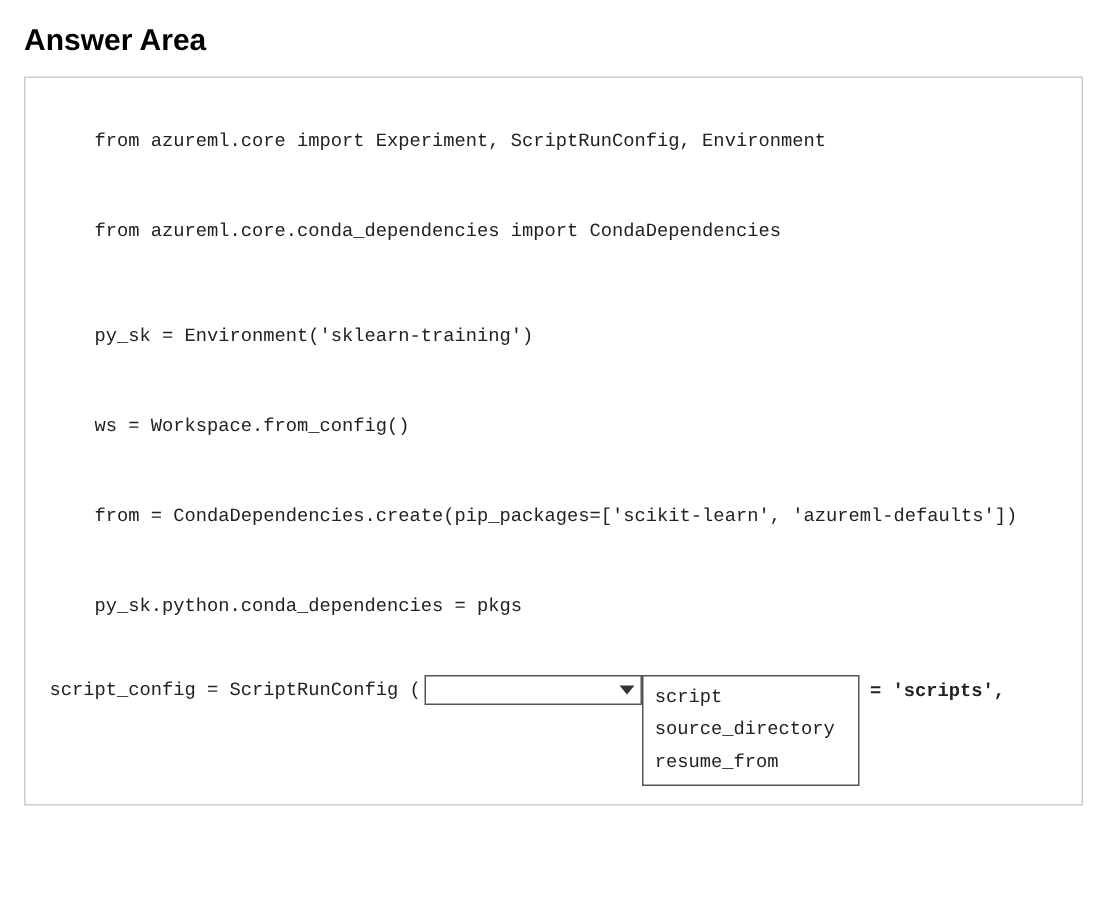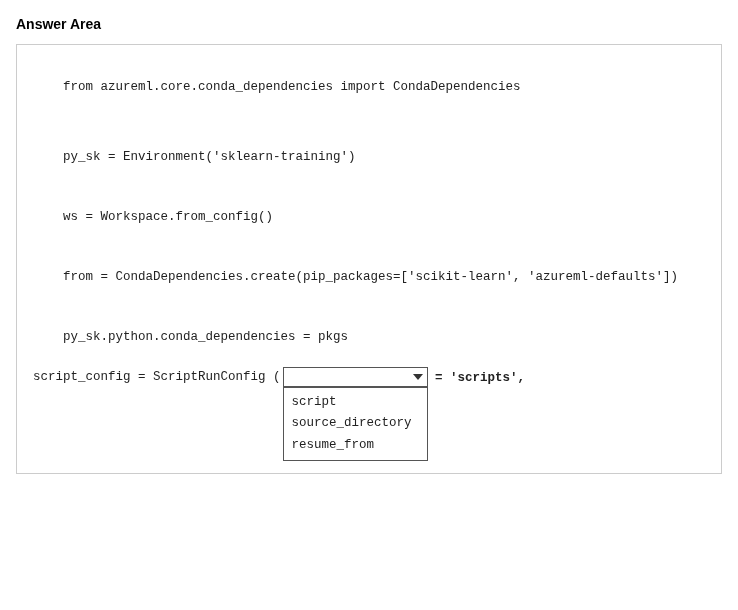--- a/index.html
+++ b/index.html
@@ -4,21 +4,21 @@
   <style>
     * { box-sizing: border-box; margin: 0; padding: 0; }
     body {
       font-family: Arial, sans-serif;
       background: #fff;
       width: 738px;
       min-height: 610px;
       padding: 16px;
     }
     .section-title {
-      font-size: 14px;
+      font-size: 20px;
       font-weight: bold;
       margin-bottom: 12px;
       color: #000;
     }
     .answer-area {
       border: 1px solid #ccc;
       padding: 12px 16px;
       background: #fff;
       font-family: 'Courier New', Courier, monospace;
       font-size: 12.5px;
@@ -68,42 +68,45 @@
     }
   </style>
 </head>
 <body>
 
 <div class="section-title">Answer Area</div>
 
 <div class="answer-area">
 
   <div class="code-block">
+    <span>from azureml.core import Experiment, ScriptRunConfig, Environment</span>
+  </div>
+  <div class="code-block">
     <span>from azureml.core.conda_dependencies import CondaDependencies</span>
   </div>
   <div style="height:10px;"></div>
   <div class="code-block">
     <span>py_sk = Environment('sklearn-training')</span>
   </div>
   <div class="code-block">
     <span>ws = Workspace.from_config()</span>
   </div>
   <div class="code-block">
     <span>from = CondaDependencies.create(pip_packages=['scikit-learn', 'azureml-defaults'])</span>
   </div>
   <div class="code-block">
     <span>py_sk.python.conda_dependencies = pkgs</span>
   </div>
 
-  <div style="display:flex; align-items:flex-start; margin-top:0;">
+  <div style="display:flex; align-items:flex-start; margin-top:16px;">
     <span class="code-prefix">script_config = ScriptRunConfig (</span>
     <div style="display:flex; flex-direction:column; gap:8px; margin-left:2px; margin-top:0;">
 
       <div style="display:flex; align-items:flex-start;">
-        <div style="display:flex; flex-direction:column;">
+        <div style="display:flex; ">
           <div class="dropdown-box" style="min-width:145px;">
             <span class="dropdown-arrow"></span>
           </div>
           <div class="dropdown-options-box" style="min-width:145px;">
             <div>script</div>
             <div>source_directory</div>
             <div>resume_from</div>
           </div>
         </div>
         <span class="code-suffix" style="padding-top:1px;"> = 'scripts',</span>

